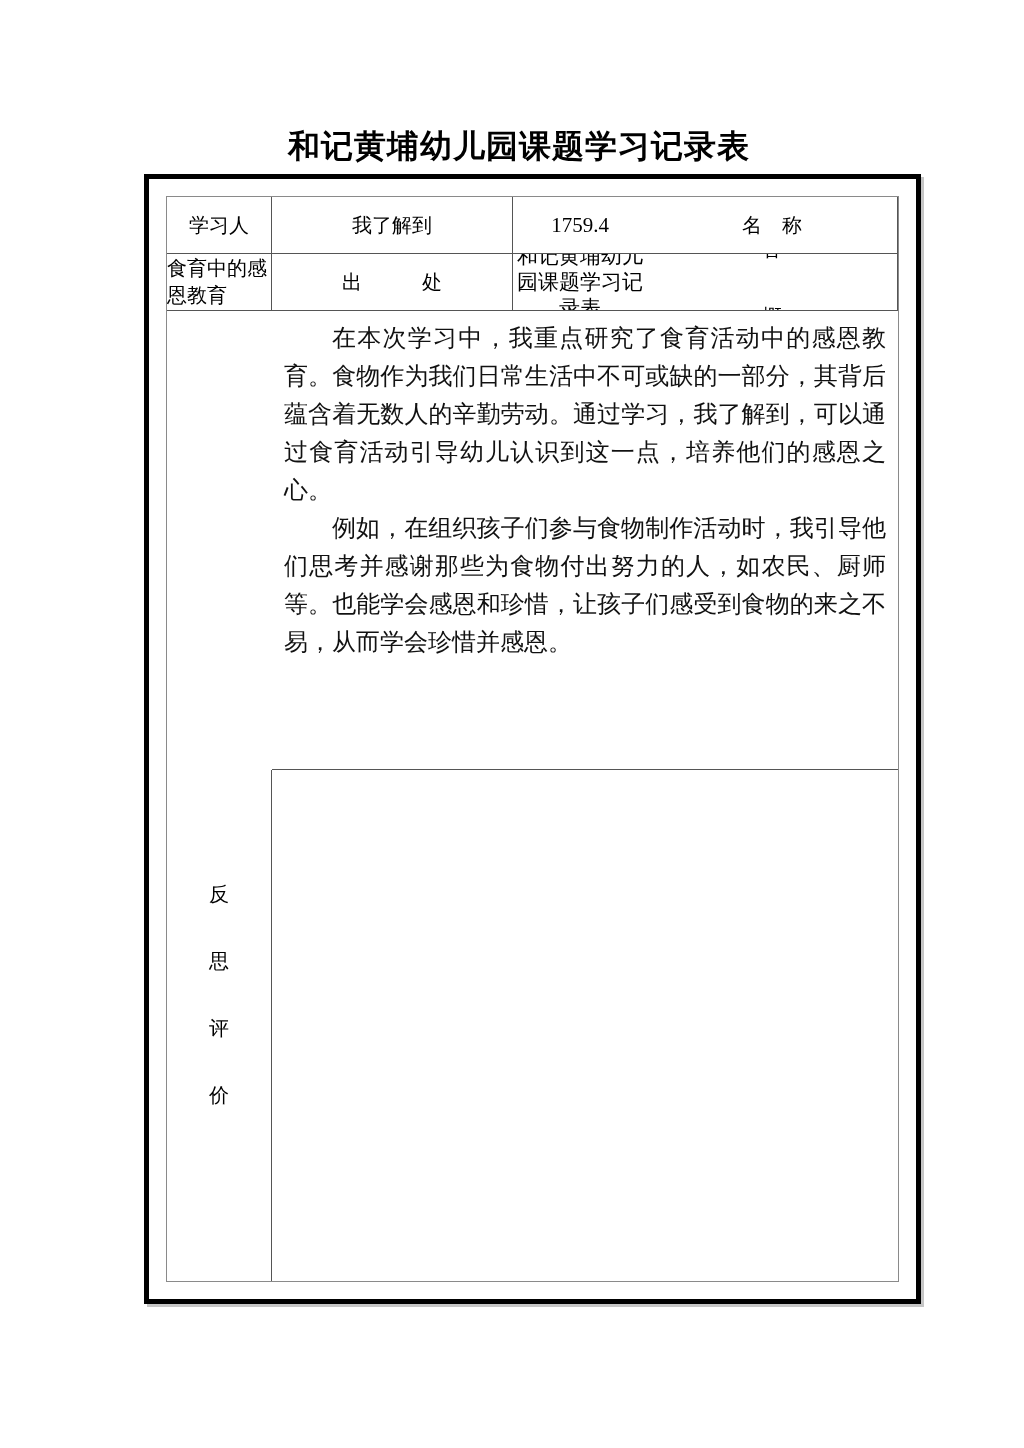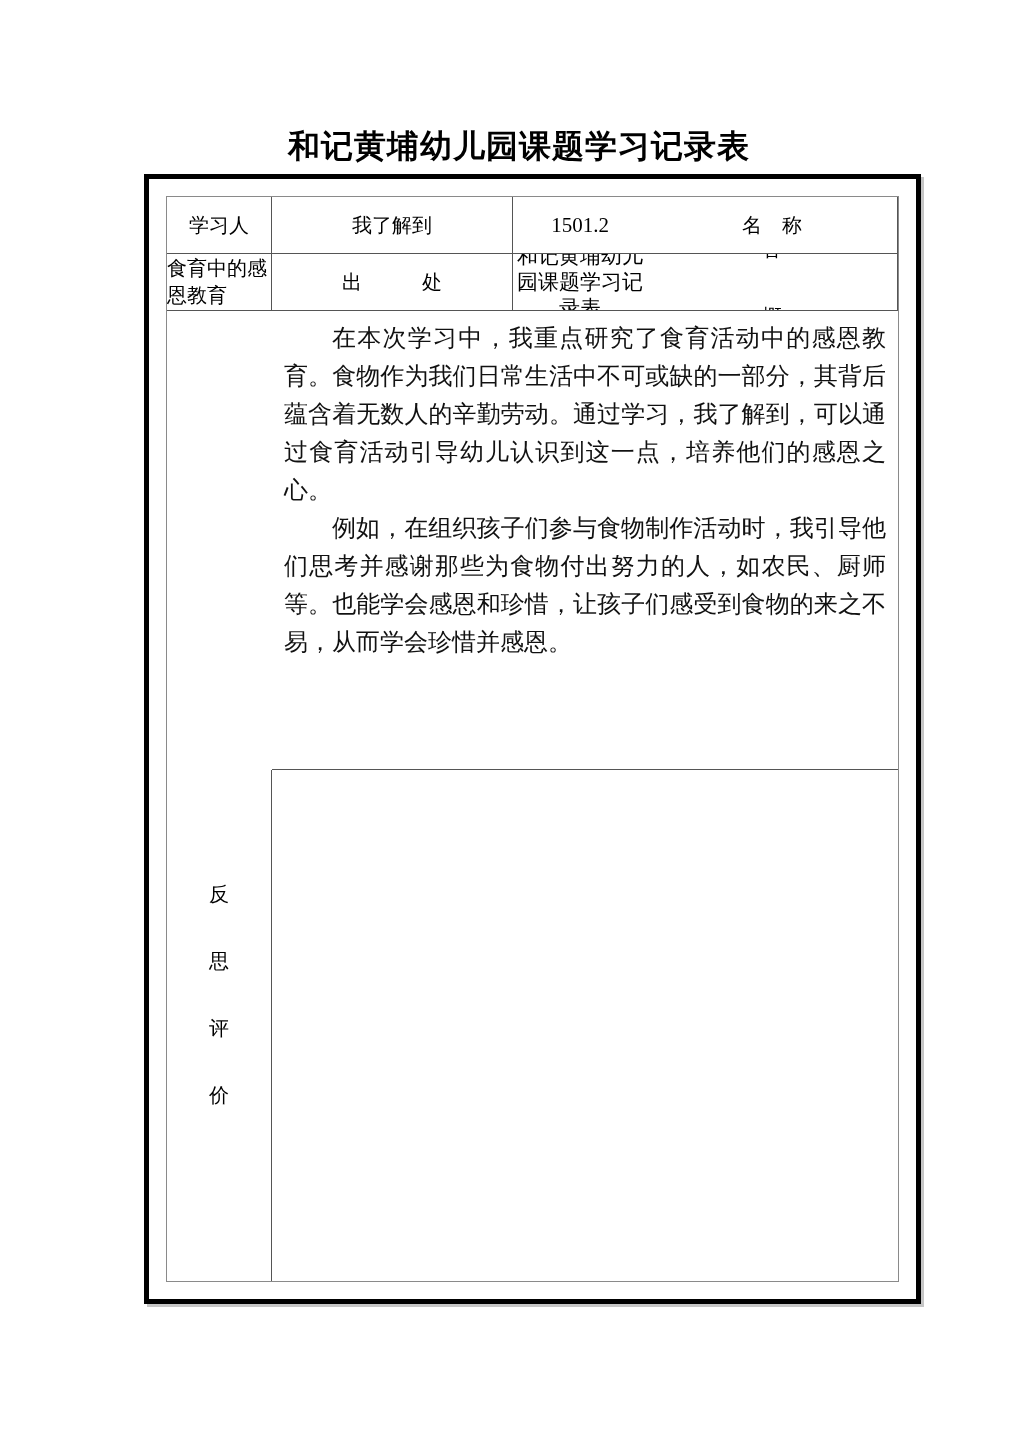--- a/index.html
+++ b/index.html
@@ -88,21 +88,21 @@
 <div class="page">
 
   <div class="doc-title">和记黄埔幼儿园课题学习记录表</div>
 
   <div class="table-frame">
     <div class="table-inner">
       <div class="grid">
 
         <div class="cell hdr-label">学习人</div>
         <div class="cell hdr-label">我了解到</div>
-        <div class="cell last-col time-value">1501.2</div>
+        <div class="cell last-col time-value">1759.4</div>
 
         <div class="cell hdr-label">名　称</div>
         <div class="cell">食育中的感恩教育</div>
         <div class="cell hdr-label">出　　　处</div>
         <div class="cell last-col source-value">和记黄埔幼儿园课题学习记录表</div>
 
         <div class="cell vlabel">
           <span>内</span>
           <span>容</span>
           <span>概</span>

